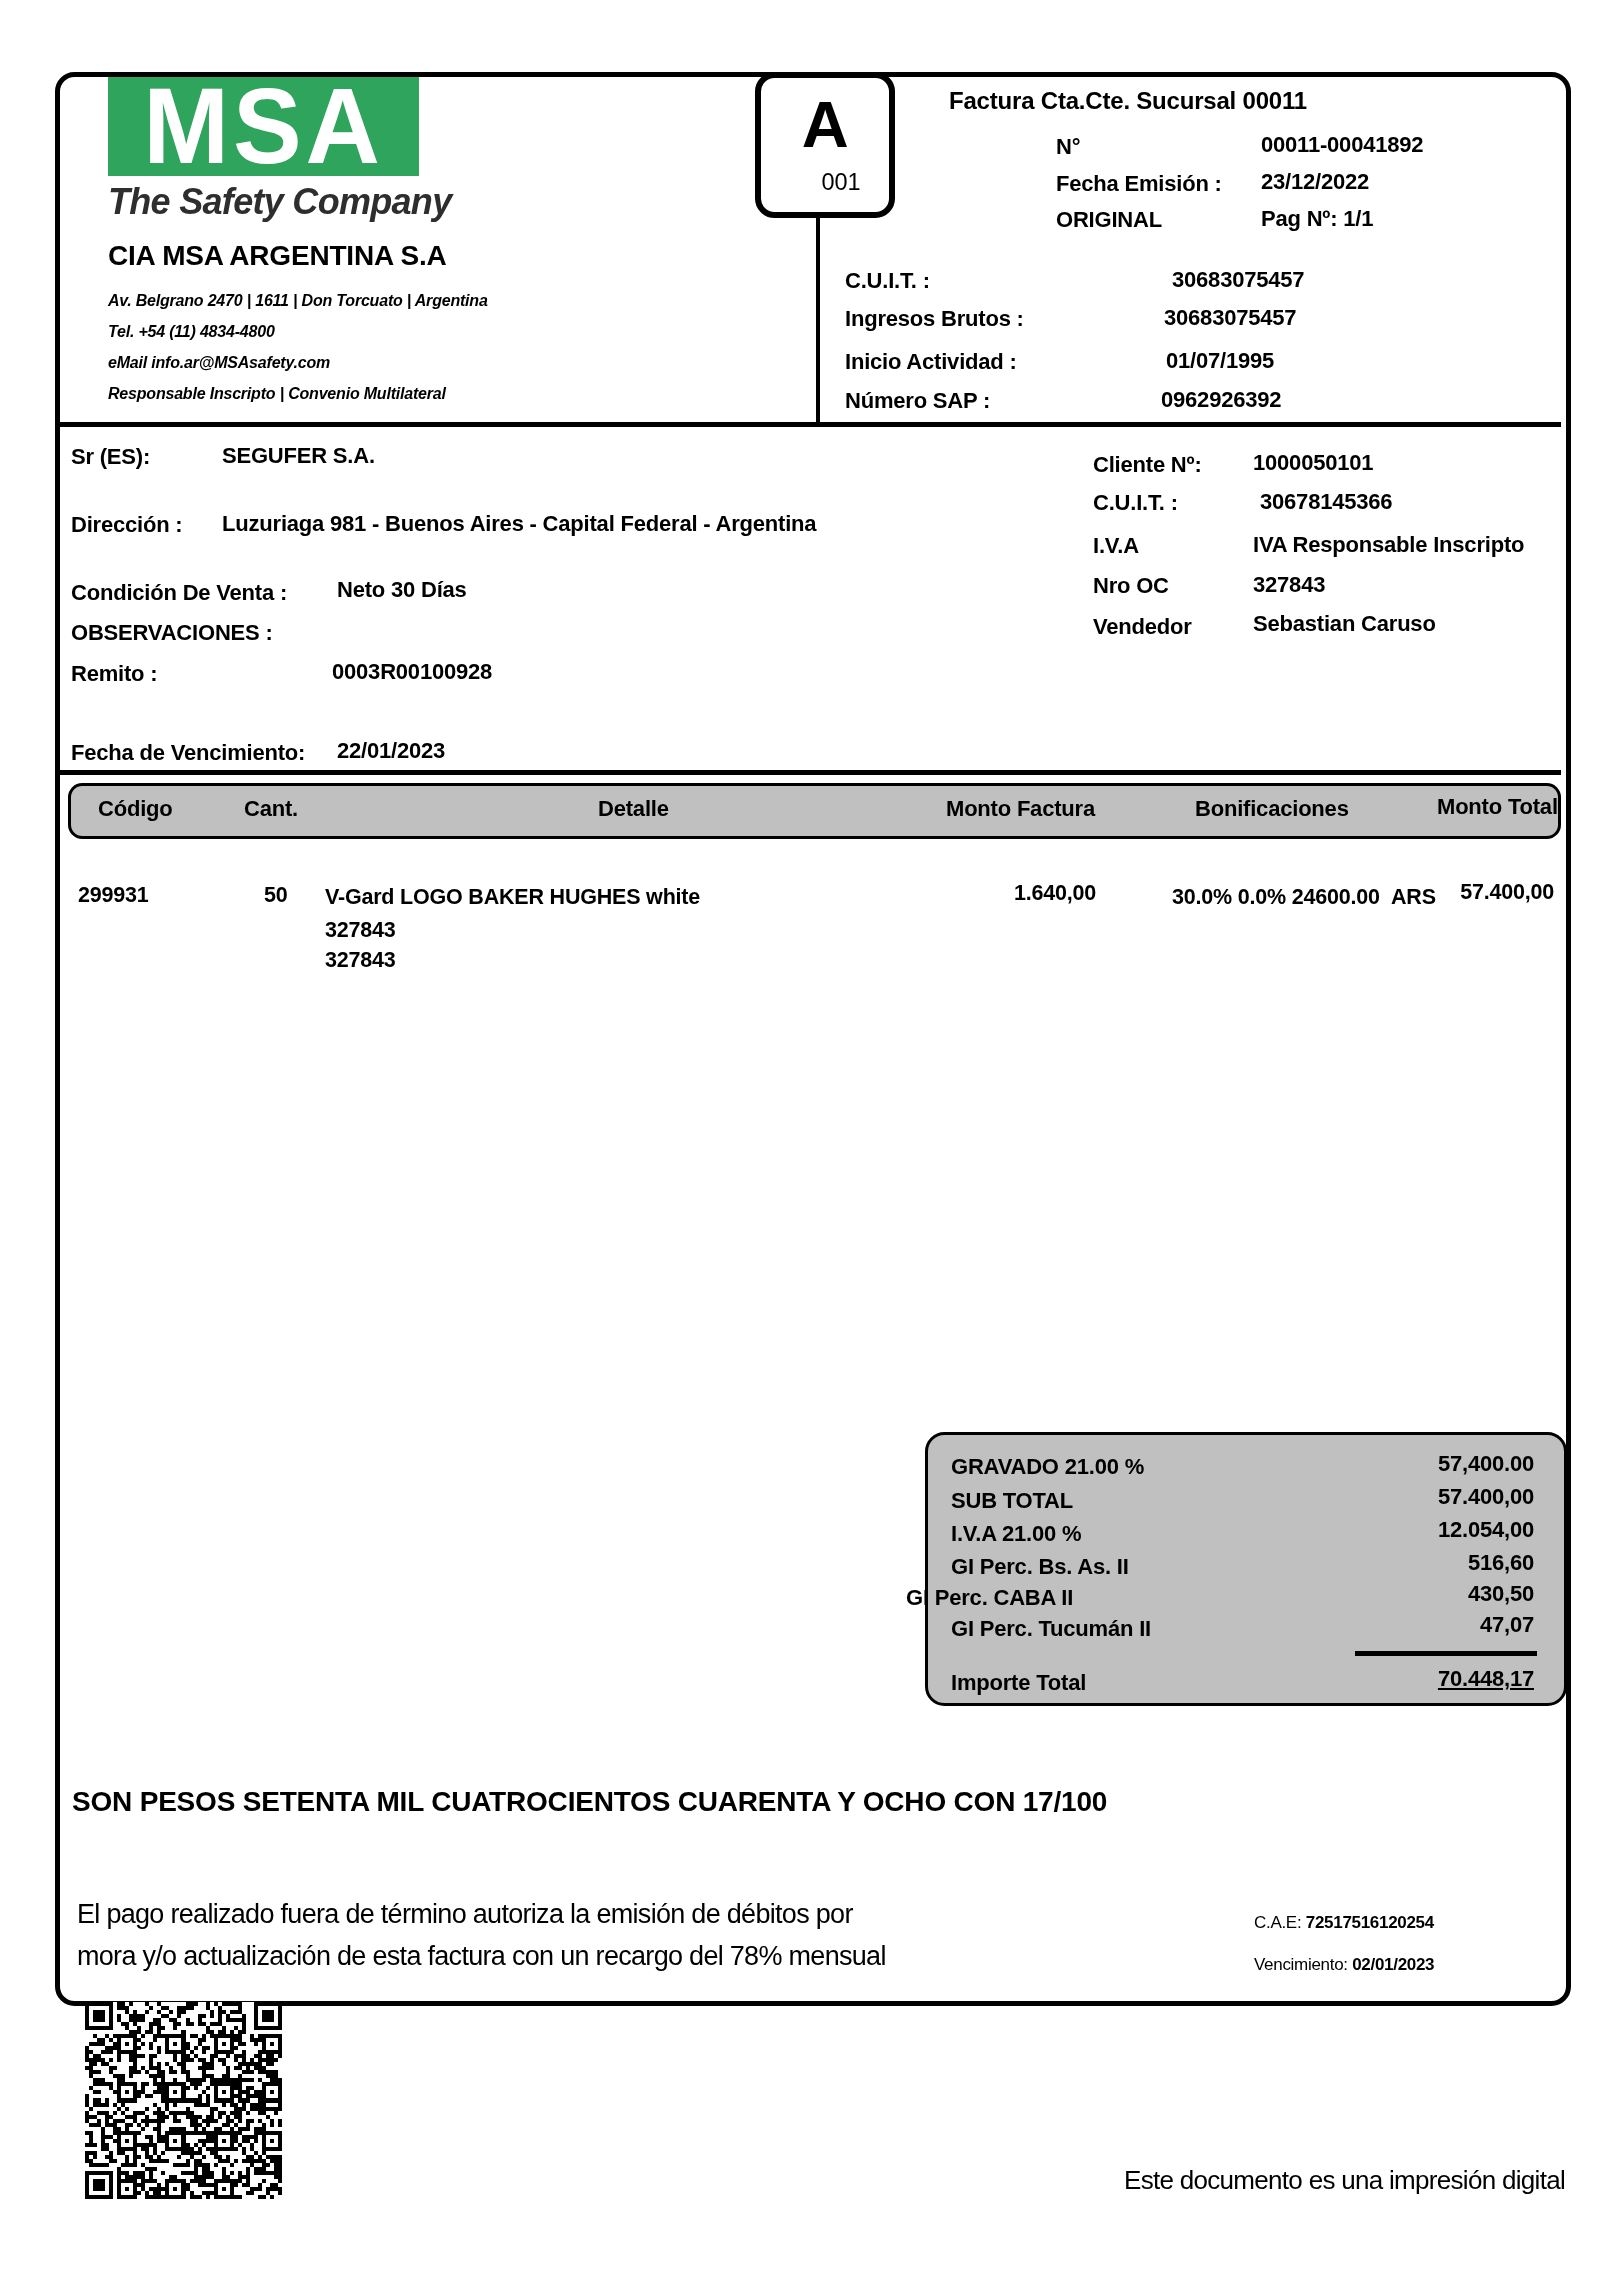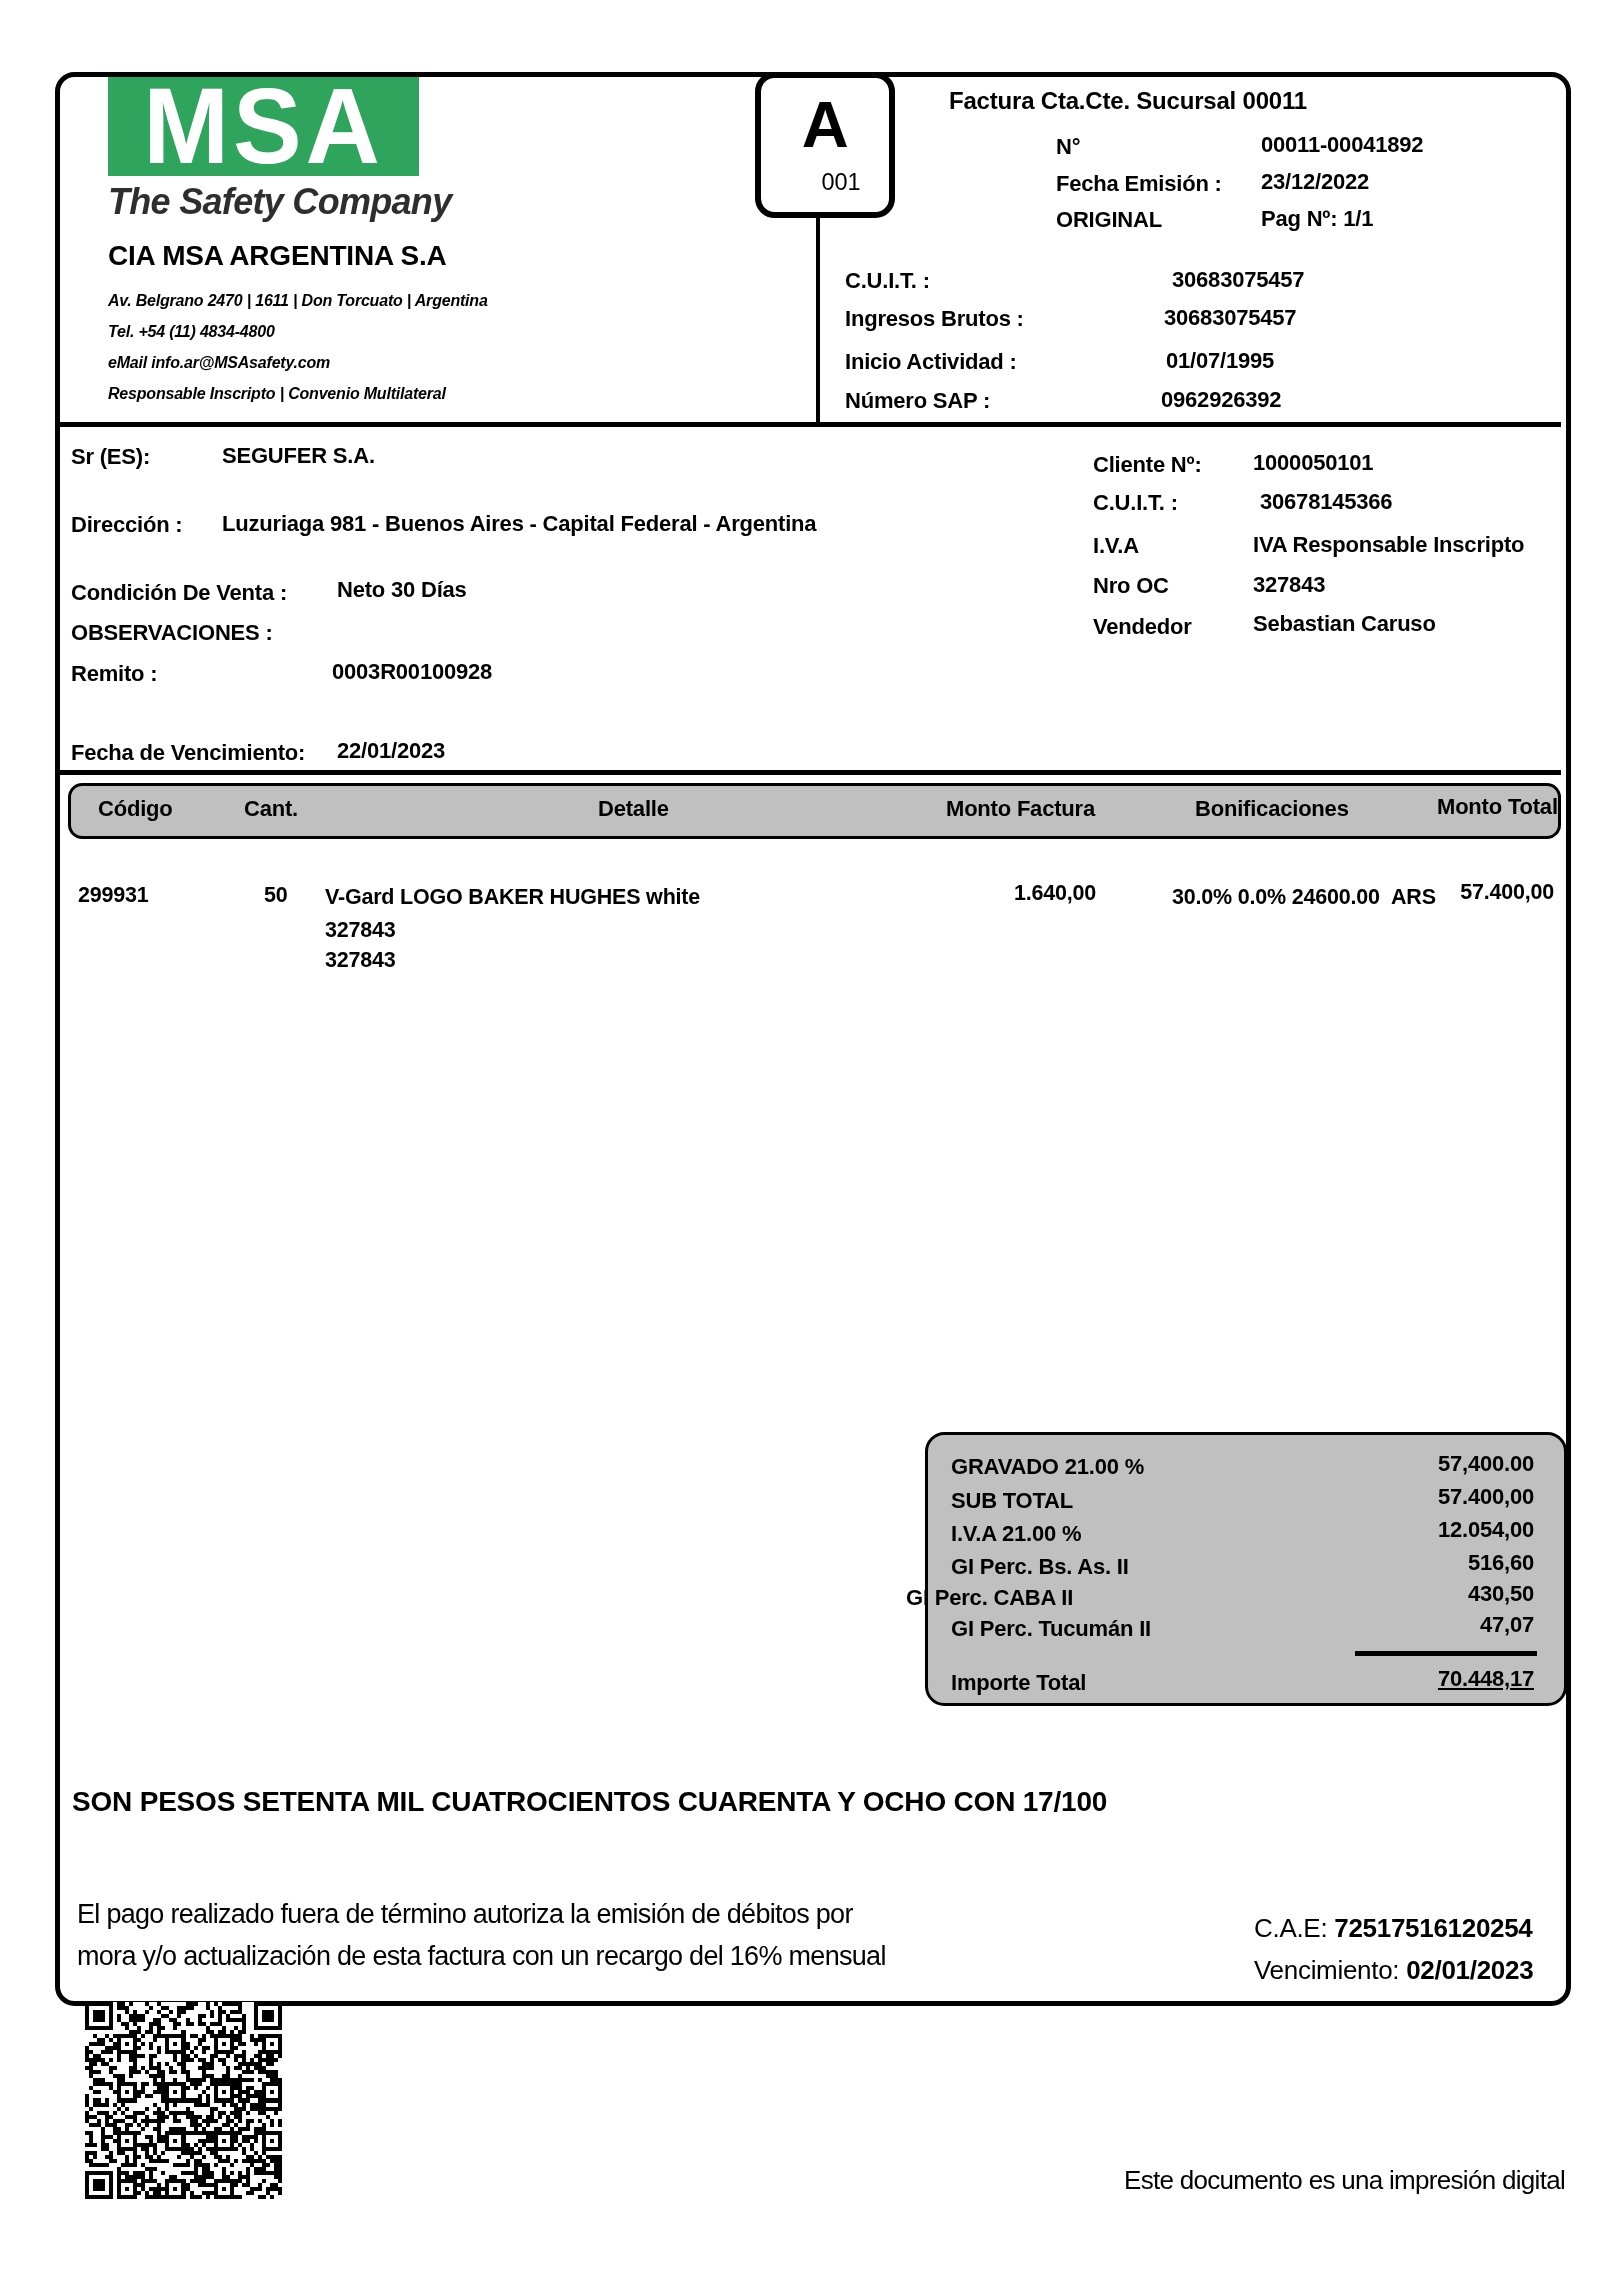--- a/index.html
+++ b/index.html
@@ -57,21 +57,21 @@
   .totals-box{
     left:925px;top:1432px;width:636px;height:268px;
     background:#c0c0c0;border:3.9px solid #000;border-radius:19.5px;
     z-index:2;
   }
   .tot-lbl{font-size:22px;font-weight:bold;white-space:nowrap;}
   .tot-val{font-size:22px;font-weight:bold;white-space:nowrap;text-align:right;}
   .words{left:72px;top:1786px;font-size:28px;font-weight:bold;white-space:nowrap;}
   .equiv{left:72px;top:1862px;font-size:22px;white-space:nowrap;}
   .para{left:77px;top:1893px;font-size:27px;font-weight:normal;line-height:42px;letter-spacing:-0.7px;white-space:nowrap;}
-  .cae{font-size:26px;font-weight:normal;white-space:nowrap;letter-spacing:-0.3px;}
+  .cae{font-size:17px;font-weight:normal;white-space:nowrap;letter-spacing:-0.3px;}
   .digital-note{right:51px;top:2165px;font-size:26px;font-weight:normal;letter-spacing:-0.7px;white-space:nowrap;}
   .qr{left:85px;top:2002px;width:197px;height:197px;}
   .rightcol-lbl{font-size:22px;font-weight:bold;white-space:nowrap;}
 </style>
 </head>
 <body>
 
 <div class="page">
 
   <div class="abs frame"></div>
@@ -188,21 +188,21 @@
   <div class="abs tot-val" style="left:1368px;top:1612px;width:166px;z-index:3;">47,07</div>
   <div class="abs" style="left:1355px;top:1651px;width:182px;height:5.2px;background:#000;z-index:3;"></div>
   <div class="abs tot-lbl" style="left:951px;top:1670px;z-index:3;">Importe Total</div>
   <div class="abs tot-val" style="left:1368px;top:1666px;width:166px;z-index:3;text-decoration:underline;">70.448,17</div>
 
   <div class="abs words">SON PESOS SETENTA MIL CUATROCIENTOS CUARENTA Y OCHO CON 17/100</div>
 
 
   <div class="abs para">
     <div>El pago realizado fuera de término autoriza la emisión de débitos por</div>
-    <div>mora y/o actualización de esta factura con un recargo del 16% mensual</div>
+    <div>mora y/o actualización de esta factura con un recargo del 78% mensual</div>
   </div>
 
   <div class="abs cae" style="left:1254px;top:1913px;">
     <span class="r">C.A.E:</span>
     <span class="b">72517516120254</span>
   </div>
   <div class="abs cae" style="left:1254px;top:1955px;">
     <span class="r">Vencimiento:</span>
     <span class="b">02/01/2023</span>
   </div>

